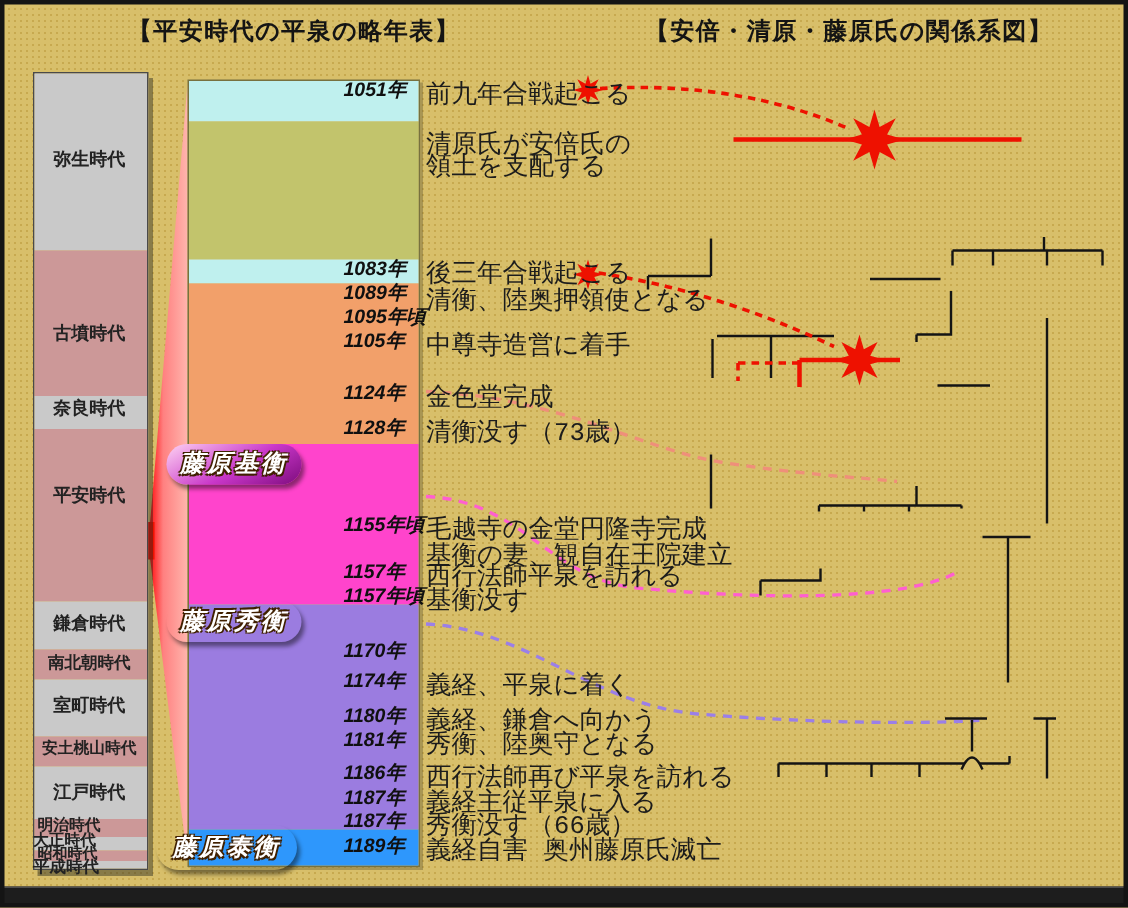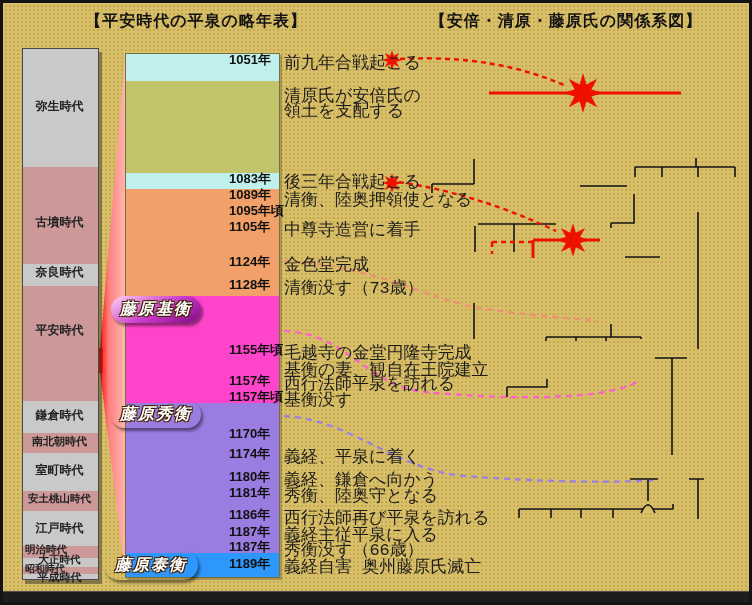--- a/index.html
+++ b/index.html
@@ -13,26 +13,26 @@
               border-top:1px solid #4e4e4e;z-index:59;}
   .title{position:absolute;font-family:"Liberation Serif", serif;font-weight:bold;
          font-size:16px;color:#141414;text-align:center;letter-spacing:1px;white-space:nowrap;}
   
   .era-box{position:absolute;left:22px;top:48px;width:75px;height:530px;border:1px solid #4a4a4a;
            box-shadow:3px 4px 0 rgba(40,40,30,.45);z-index:2;}
   .band{width:100%;}
   .band.g{background:#c9c9c9;} .band.p{background:#cc9898;}
   .era-label{position:absolute;left:22px;width:75px;font-family:"Liberation Serif", serif;
              font-size:12px;font-weight:bold;color:#222;text-align:center;z-index:3;white-space:nowrap;}
-  .era-label.al{text-align:left;padding-left:3px;} .era-label.ar{text-align:center;padding-right:2px;}
+  .era-label.al{text-align:left;padding-left:3px;} .era-label.ar{text-align:left;padding-right:2px;}
   
   .col{position:absolute;left:125px;top:53px;width:153px;height:523px;border:1px solid #77713f;
        box-shadow:2px 2px 0 rgba(60,55,30,.3);z-index:2;box-sizing:content-box;}
   .sec{width:100%;}
-  .year{position:absolute;left:229px;font-size:13px;font-weight:bold;color:#101010;z-index:10;white-space:nowrap;}
+  .year{position:absolute;left:229px;font-size:13px;font-weight:bold;color:#101010;z-index:10;white-space:nowrap;font-style:italic;}
   .event{position:absolute;left:284px;font-size:17px;color:#1c1c1c;z-index:10;white-space:nowrap;font-family:Liberation Mono, monospace;}
   
   .badge{position:absolute;z-index:12;border-radius:16px;display:flex;align-items:center;justify-content:center;
          font-family:"Liberation Serif", serif;font-style:italic;font-weight:bold;font-size:16px;color:#fff;
          letter-spacing:2px;box-shadow:2px 3px 3px rgba(0,0,0,.45);
          text-shadow:-1px -1px 0 #402000,1px -1px 0 #402000,-1px 1px 0 #402000,1px 1px 0 #402000;}
   .badge.b-kiyohira{background:linear-gradient(150deg,#f9ddc6 5%,#d07c45 55%,#9c4516);}
   .badge.b-motohira{background:linear-gradient(150deg,#f9c6ef 5%,#c937c9 55%,#7d0c7d);}
   .badge.b-hidehira{background:linear-gradient(150deg,#cfc2f5 5%,#5a3fc0 55%,#2a1480;}
   .badge.b-hidehira{background:linear-gradient(150deg,#cfc2f5 5%,#5a3fc0 55%,#2a1480);}

